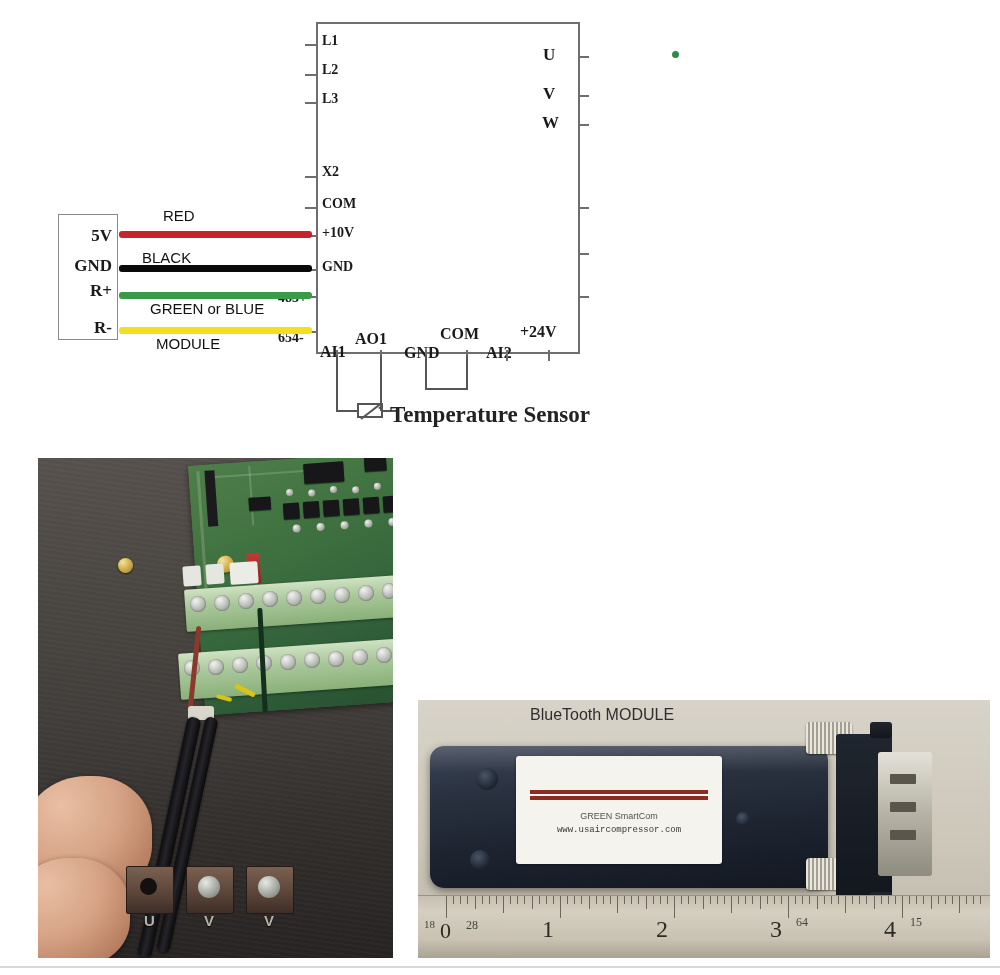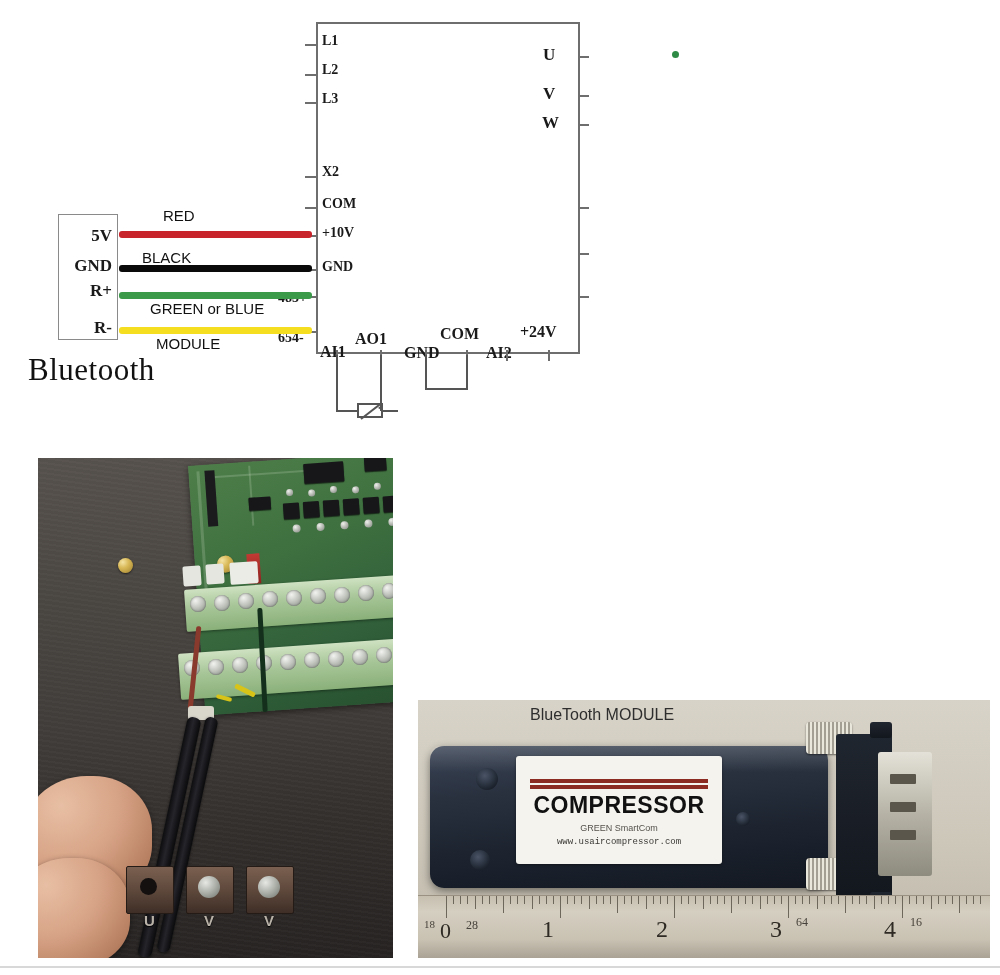--- a/index.html
+++ b/index.html
@@ -193,28 +193,28 @@
         <path d="M24 -1 L24 6 L19 3 Z" fill="#555"></path>
       </svg>
     </div>
     <div class="lead lead-h" style="left:382px;top:410px;width:16px;"></div>
     <div class="lead lead-v" style="left:380px;top:355px;height:56px;"></div>
 
     <div class="lead lead-v" style="left:425px;top:355px;height:35px;"></div>
     <div class="lead lead-h" style="left:425px;top:388px;width:43px;"></div>
     <div class="lead lead-v" style="left:466px;top:355px;height:35px;"></div>
 
+    <div class="ts-title">Temperature Sensor</div>
 
     <div class="btbox"></div>
     <div class="btpin" style="left:64px;top:226px;width:48px;">5V</div>
     <div class="btpin" style="left:54px;top:256px;width:58px;">GND</div>
     <div class="btpin" style="left:64px;top:281px;width:48px;">R+</div>
     <div class="btpin" style="left:64px;top:318px;width:48px;">R-</div>
 
-    <div class="bt-title">Bluetooth</div>
 
     <div class="wire" id="w0" style="left: 119px; top: 231px; width: 193px; background: rgb(200, 36, 43);"></div>
     <div class="wire" id="w1" style="left: 119px; top: 265px; width: 193px; background: rgb(10, 10, 10);"></div>
     <div class="wire" id="w2" style="left: 119px; top: 292px; width: 193px; background: rgb(58, 154, 74);"></div>
     <div class="wire" id="w3" style="left: 119px; top: 327px; width: 193px; background: rgb(245, 221, 32);"></div>
 
     <div class="wirelbl" style="left:163px;top:207px;">RED</div>
     <div class="wirelbl" style="left:142px;top:249px;">BLACK</div>
     <div class="wirelbl" style="left:150px;top:300px;">GREEN or BLUE</div>
     <div class="wirelbl" style="left:156px;top:335px;">MODULE</div>
@@ -326,35 +326,34 @@
       <div class="db9pin" style="position:absolute;left:12px;top:22px;width:26px;height:10px;"></div>
       <div class="db9pin" style="position:absolute;left:12px;top:50px;width:26px;height:10px;"></div>
       <div class="db9pin" style="position:absolute;left:12px;top:78px;width:26px;height:10px;"></div>
     </div>
     <div class="db9" style="left:452px;top:22px;width:22px;height:16px;"></div>
     <div class="db9" style="left:452px;top:192px;width:22px;height:16px;"></div>
 
     <div class="label" style="left:98px;top:56px;width:206px;height:108px;">
       <div class="lbl-bar" style="height:4px;margin:5px 0 2px;"></div>
       <div class="lbl-bar" style="height:4px;margin-bottom:5px;"></div>
-      <div class="lbl-comp" style="font-size:23px;">COMPRESSOR</div>
       <div class="lbl-sub" style="font-size:9px;margin-top:7px;">GREEN SmartCom</div>
       <div class="lbl-url" style="font-size:9px;margin-top:5px;">www.usaircompressor.com</div>
     </div>
 
     <div class="ruler">
       <div class="rnum" style="left:22px;top:22px;font-size:22px;">0</div>
       <div class="rsup" style="left:6px;top:22px;font-size:11px;">18</div>
       <div class="rsup" style="left:48px;top:22px;font-size:12px;">28</div>
       <div class="rnum" style="left:124px;top:20px;font-size:24px;">1</div>
       <div class="rnum" style="left:238px;top:20px;font-size:24px;">2</div>
       <div class="rnum" style="left:352px;top:20px;font-size:24px;">3</div>
       <div class="rsup" style="left:378px;top:19px;font-size:12px;">64</div>
       <div class="rnum" style="left:466px;top:20px;font-size:24px;">4</div>
-      <div class="rsup" style="left:492px;top:19px;font-size:12px;">16</div>
+      <div class="rsup" style="left:492px;top:19px;font-size:12px;">15</div>
     <div class="rtick" style="left: 28px; height: 22px;"></div>
         <div class="rtick" style="left: 35.1px; height: 8px;"></div>
         <div class="rtick" style="left: 42.3px; height: 8px;"></div>
         <div class="rtick" style="left: 49.4px; height: 8px;"></div>
         <div class="rtick" style="left: 56.5px; height: 13px;"></div>
         <div class="rtick" style="left: 63.6px; height: 8px;"></div>
         <div class="rtick" style="left: 70.8px; height: 8px;"></div>
         <div class="rtick" style="left: 77.9px; height: 8px;"></div>
         <div class="rtick" style="left: 85px; height: 17px;"></div>
         <div class="rtick" style="left: 92.1px; height: 8px;"></div>

